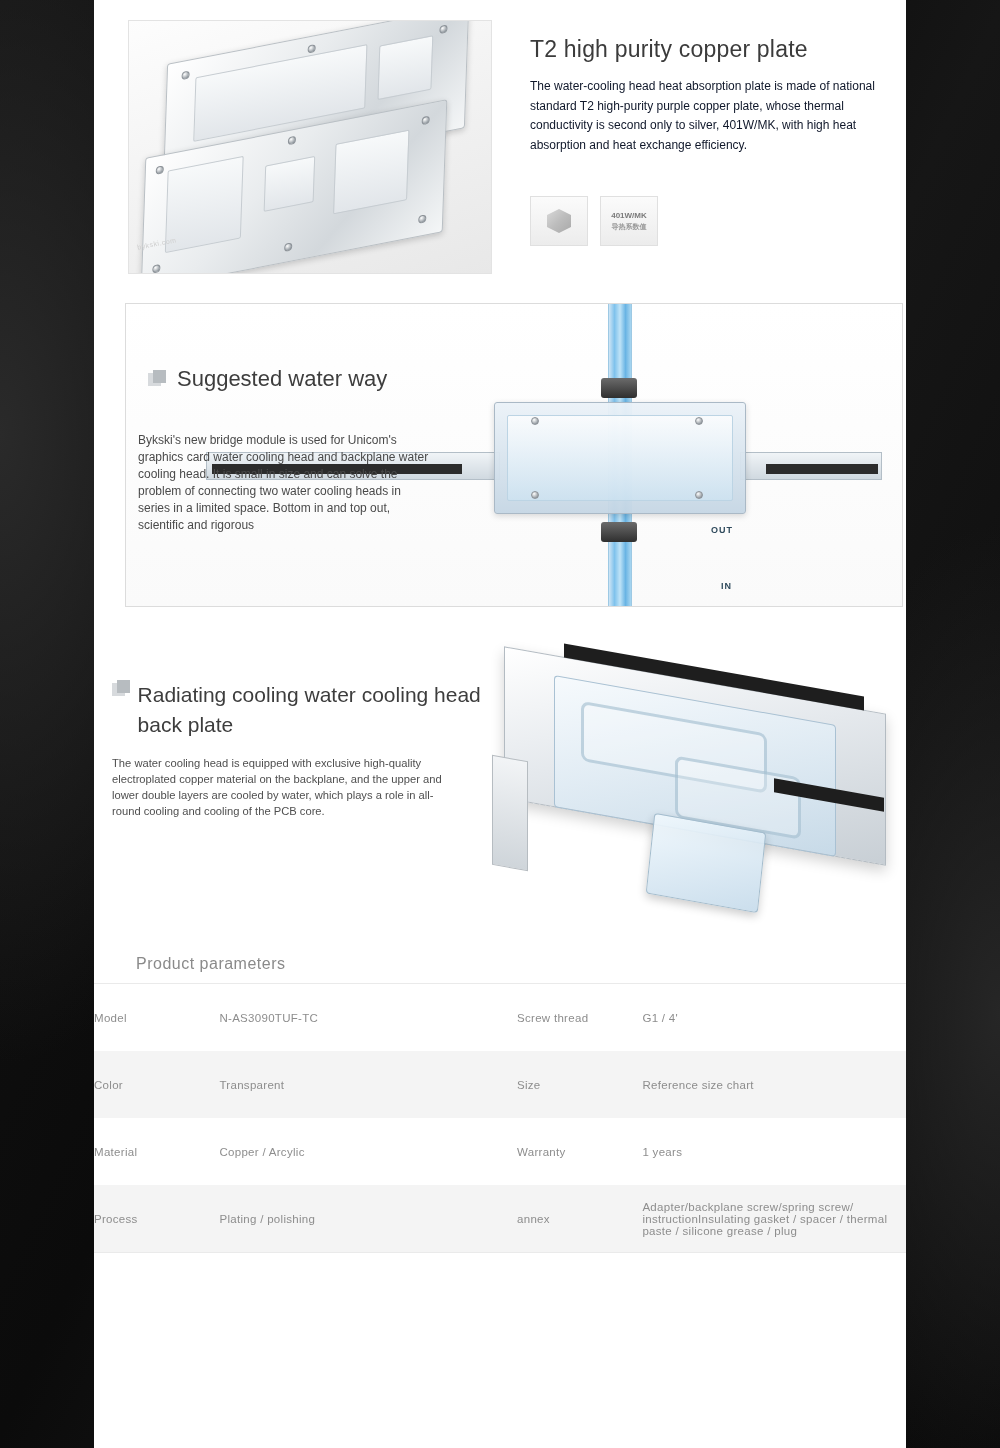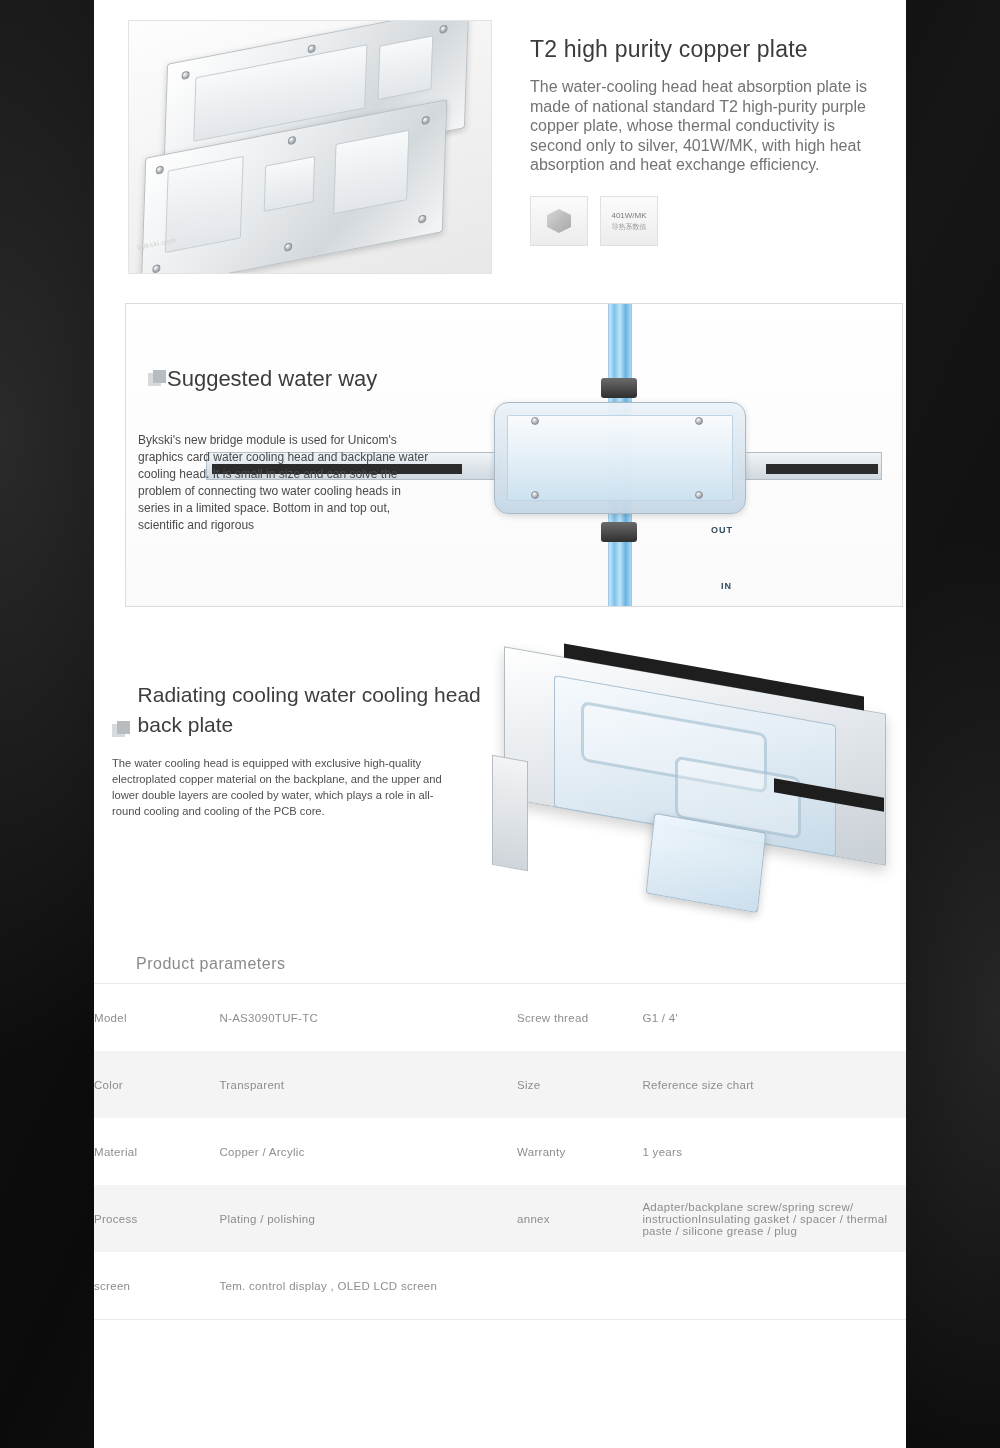--- a/index.html
+++ b/index.html
@@ -78,32 +78,33 @@
   }
   .sec1-txt { position: absolute; left: 436px; top: 36px; width: 360px; }
   .h-title {
     font-size: 23px;
     color: #3b3b3b;
     font-weight: 400;
     margin: 0 0 14px 0;
     letter-spacing: .2px;
   }
   .h-body {
-    font-size: 16px;
+    font-size: 12px;
     line-height: 19.5px;
-    color: #737373;
+    color: #0f172a;
     margin: 0;
   }
   .badges { position: absolute; left: 436px; top: 196px; display: flex; gap: 12px; }
   .badge {
     width: 56px; height: 48px;
     background: linear-gradient(180deg,#fbfbfb,#ececec);
     border: 1px solid #e0e0e0;
     display: flex; align-items: center; justify-content: center;
     position: relative;
+    font-weight: bold;
   }
   .cube {
     width: 24px; height: 24px;
     background:
       linear-gradient(135deg,#d9d9d9 0%,#bdbdbd 50%,#a9a9a9 100%);
     position: relative;
     transform: rotate(0deg);
     clip-path: polygon(50% 0%, 100% 25%, 100% 75%, 50% 100%, 0% 75%, 0% 25%);
   }
   .badge2 { flex-direction: column; gap: 2px; }
@@ -127,41 +128,41 @@
   }
   .sq-icon i {
     position: absolute;
     display: block;
     background: #cfd3d6;
   }
   .sq-icon i.a { left: 0; top: 3px; width: 13px; height: 13px; background: #d7dadd; }
   .sq-icon i.b { left: 5px; top: 0; width: 13px; height: 13px; background: #b7bcc0; }
   .sec2-head {
     position: absolute; left: 22px; top: 62px;
-    display: flex; align-items: center; 
+    display: flex; align-items: center; gap: 10px;
   }
   .sec2-head .t {
     font-size: 22px; color: #3d3d3d; font-weight: 400;
   }
   .sec2-body {
     position: absolute; left: 12px; top: 128px; width: 292px;
     font-size: 12px; line-height: 17px; color: #4a4a4a;
   }
   .tube {
     position: absolute;
     left: 482px; top: 0; width: 22px; height: 302px;
     background: linear-gradient(90deg,#cfe5f5 0%, #7fc2ec 25%, #bfe3f7 50%, #69b4e4 75%, #a9d6f0 100%);
     border-left: 1px solid #9dc9e4;
     border-right: 1px solid #9dc9e4;
   }
   .blk {
     position: absolute;
     background: linear-gradient(180deg, rgba(235,242,248,.95), rgba(197,214,228,.95));
     border: 1px solid #aab9c6;
-    border-radius: 14px;
+    border-radius: 3px;
     box-shadow: 0 2px 6px rgba(0,0,0,.15);
   }
   .core {
     left: 368px; top: 98px; width: 250px; height: 110px;
   }
   .core .inner {
     position: absolute; left: 12px; top: 12px; right: 12px; bottom: 12px;
     border: 1px solid #bcd4e4;
     background: linear-gradient(180deg, rgba(255,255,255,.75), rgba(206,230,245,.6));
     border-radius: 2px;
@@ -193,21 +194,21 @@
   .darkbar {
     position: absolute; height: 10px; background: #2c2c2c; top: 160px;
   }
   .darkbar.l { left: 86px; width: 250px; }
   .darkbar.r { left: 640px; width: 112px; }
 
   
   .sec3 { position: absolute; left: 0; top: 630px; width: 812px; height: 320px; }
   .sec3-head {
     position: absolute; left: 18px; top: 50px;
-    display: flex; align-items: flex-end; gap: 10px; width: 390px;
+    display: flex; align-items: flex-start; gap: 10px; width: 390px;
   }
   .sec3-head .t { font-size: 21px; color: #3d3d3d; line-height: 30px; }
   .sec3-body {
     position: absolute; left: 18px; top: 125px; width: 340px;
     font-size: 11.2px; line-height: 16px; color: #4f4f4f;
   }
   .sec3-img {
     position: absolute; left: 350px; top: 10px; width: 460px; height: 300px;
   }
   .bp-plate {
@@ -403,23 +404,19 @@
         <td class="v1">Copper / Arcylic</td>
         <td class="k2">Warranty</td>
         <td class="v2">1 years</td>
       </tr>
       <tr class="alt">
         <td class="k1">Process</td>
         <td class="v1">Plating / polishing</td>
         <td class="k2">annex</td>
         <td class="v2 multi">Adapter/backplane screw/spring screw/ instructionInsulating gasket / spacer / thermal paste / silicone grease / plug</td>
       </tr>
-      <tr class="screen-row">
-        <td class="k1">screen</td>
-        <td class="v1" colspan="3">Tem. control display , OLED LCD screen</td>
-      </tr>
     </tbody>
       </table>
     <div class="divider"></div>
   </div>
 
 
 </div>
 
 </body></html>

